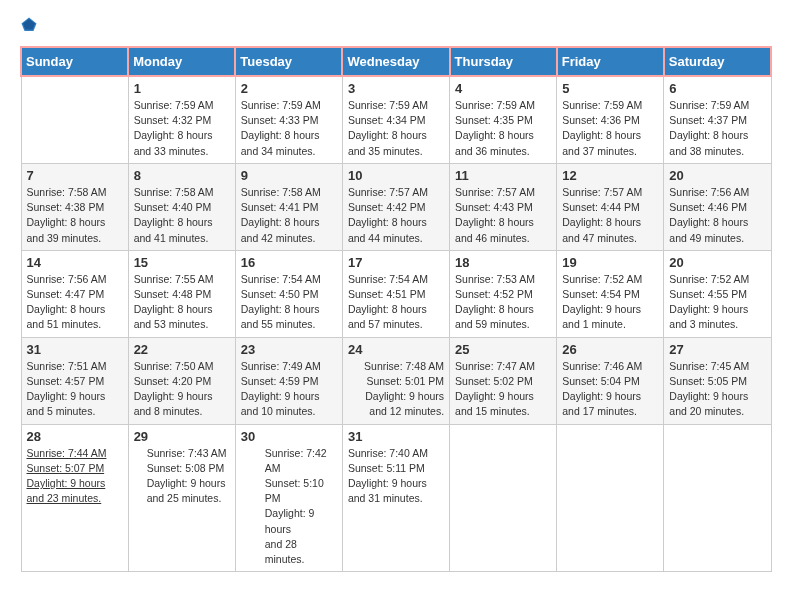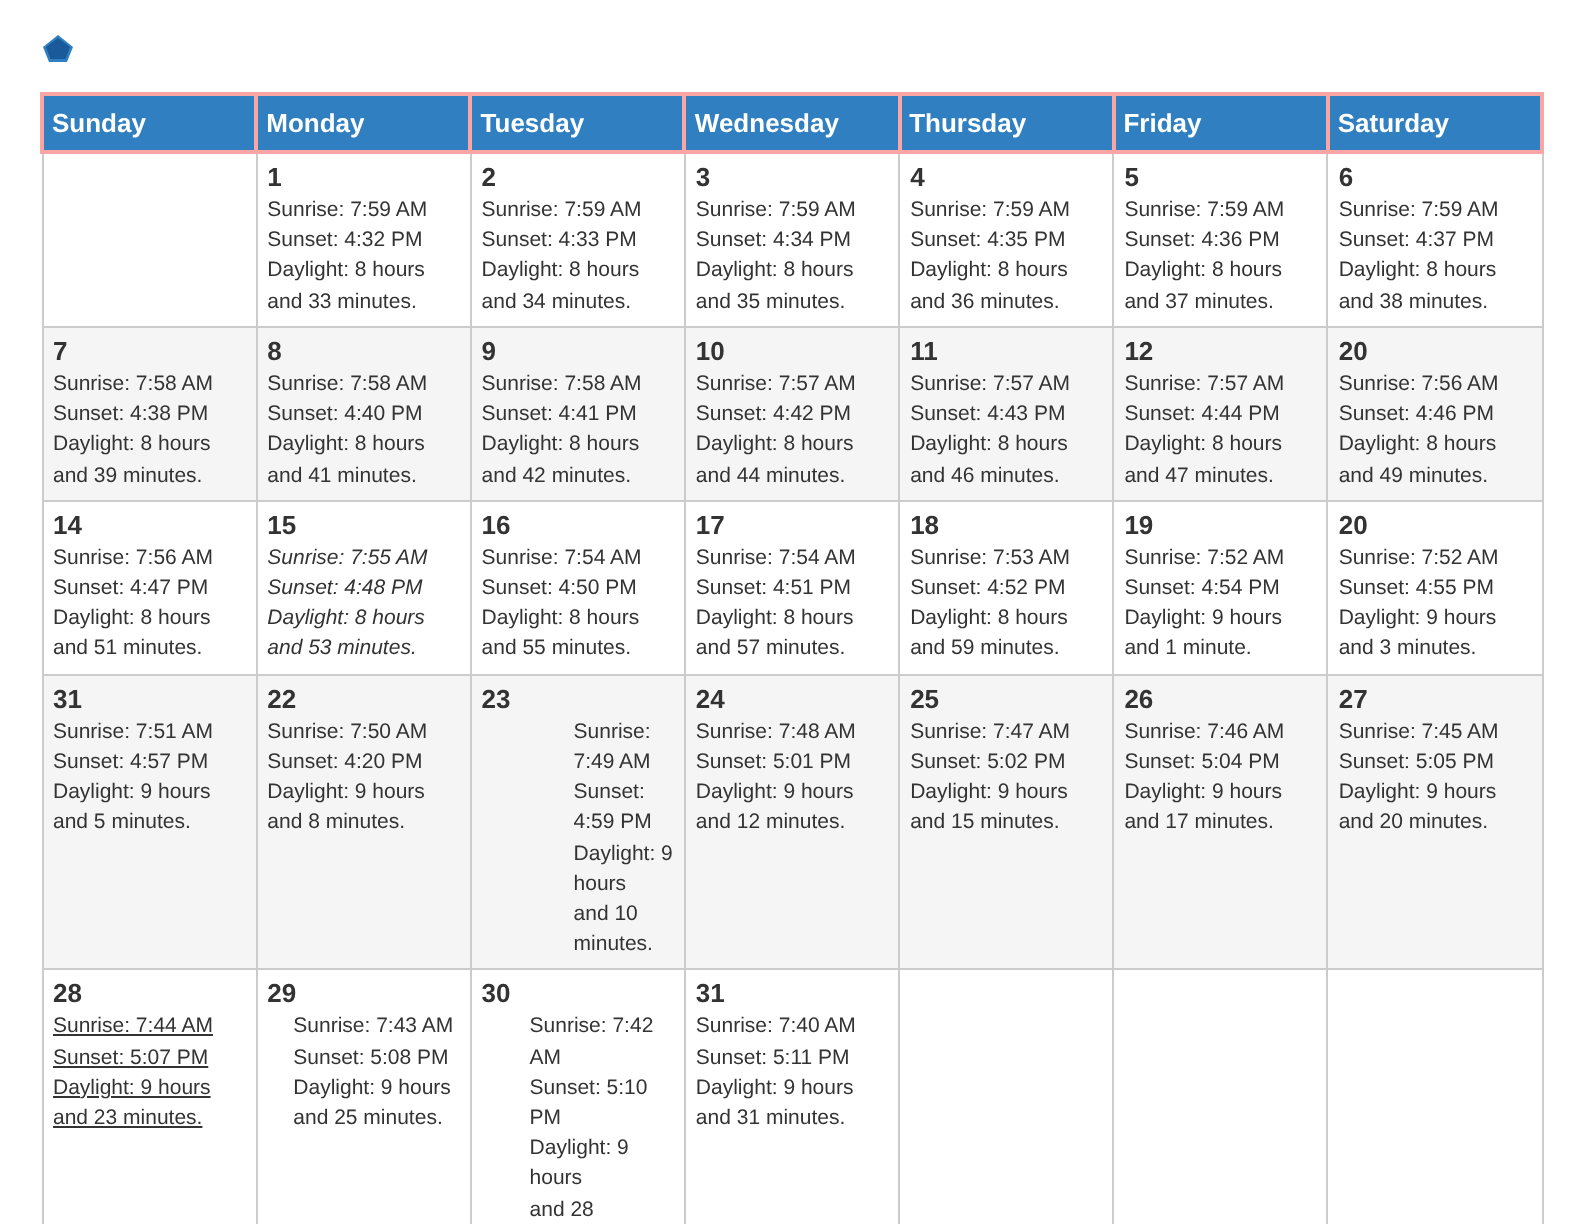--- a/index.html
+++ b/index.html
@@ -226,21 +226,21 @@
         <tr>
           <td>
             <span class="day-number">14</span>
             <div class="day-info" style="white-space: pre-line;">Sunrise: 7:56 AM
 Sunset: 4:47 PM
 Daylight: 8 hours
 and 51 minutes.</div>
           </td>
           <td>
             <span class="day-number">15</span>
-            <div class="day-info" style="white-space: pre-line; font-style: italic;">Sunrise: 7:55 AM
+            <div class="day-info" style="white-space: pre-line;">Sunrise: 7:55 AM
 Sunset: 4:48 PM
 Daylight: 8 hours
 and 53 minutes.</div>
           </td>
           <td>
             <span class="day-number">16</span>
             <div class="day-info" style="white-space: pre-line;">Sunrise: 7:54 AM
 Sunset: 4:50 PM
 Daylight: 8 hours
 and 55 minutes.</div>
@@ -284,28 +284,28 @@
           </td>
           <td>
             <span class="day-number">22</span>
             <div class="day-info" style="white-space: pre-line;">Sunrise: 7:50 AM
 Sunset: 4:20 PM
 Daylight: 9 hours
 and 8 minutes.</div>
           </td>
           <td>
             <span class="day-number">23</span>
-            <div class="day-info" style="white-space: pre-line; margin-left: 46px;">Sunrise: 7:49 AM
+            <div class="day-info" style="white-space: pre-line;">Sunrise: 7:49 AM
 Sunset: 4:59 PM
 Daylight: 9 hours
 and 10 minutes.</div>
           </td>
           <td>
             <span class="day-number">24</span>
-            <div class="day-info" style="white-space: pre-line;">Sunrise: 7:48 AM
+            <div class="day-info" style="white-space: pre-line; text-align: right;">Sunrise: 7:48 AM
 Sunset: 5:01 PM
 Daylight: 9 hours
 and 12 minutes.</div>
           </td>
           <td>
             <span class="day-number">25</span>
             <div class="day-info" style="white-space: pre-line;">Sunrise: 7:47 AM
 Sunset: 5:02 PM
 Daylight: 9 hours
 and 15 minutes.</div>

